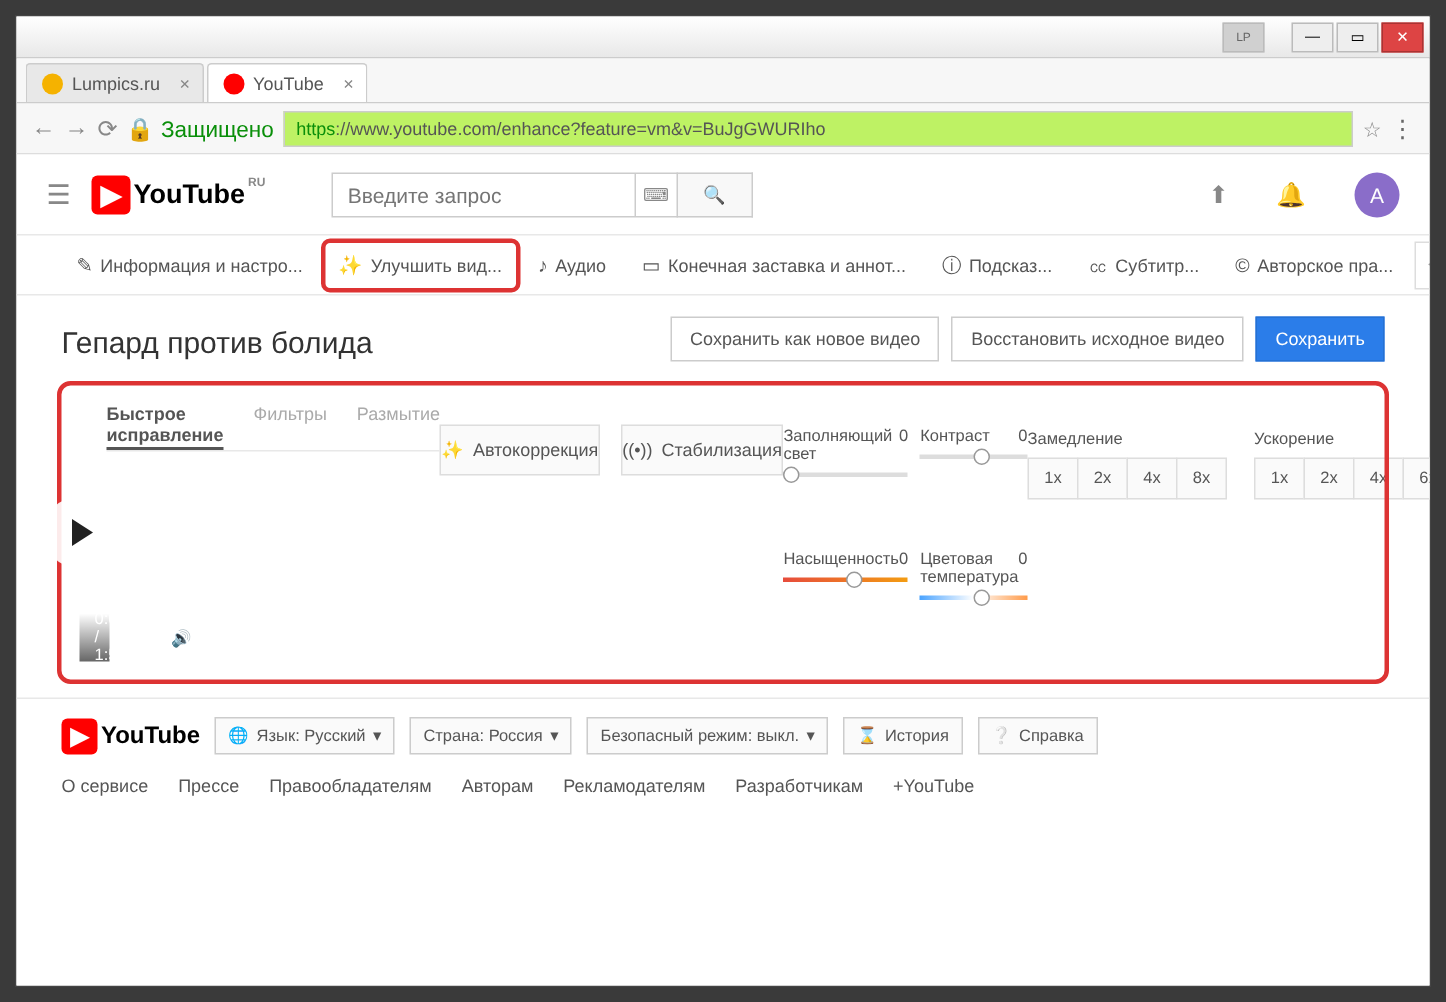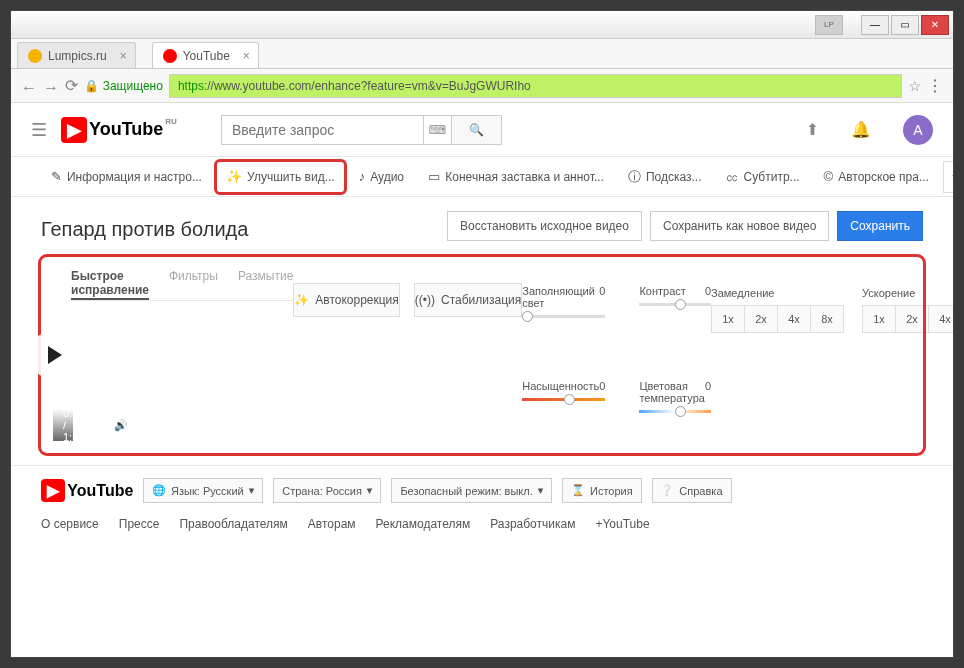--- a/index.html
+++ b/index.html
@@ -3,27 +3,27 @@
 <meta charset="utf-8">
 <style>
 *{box-sizing:border-box;margin:0;padding:0;font-family:Arial,sans-serif}
 body{background:#3a3a3a;width:964px;height:668px;overflow:hidden;font-size:12px}
 .window{background:#fff;margin:10px;border:1px solid #444;height:648px;display:flex;flex-direction:column}
 .titlebar{height:28px;background:linear-gradient(#fff,#e8e8e8);border-bottom:1px solid #ccc;display:flex;align-items:center;justify-content:flex-end;padding:0 4px}
 .wbtn{width:28px;height:20px;margin-left:2px;background:#eee;border:1px solid #bbb;display:flex;align-items:center;justify-content:center;font-size:10px;cursor:pointer}
 .wbtn.close{background:#d44;color:#fff;border-color:#a33}
 .wbtn.lp{background:#d0d0d0;font-size:8px;color:#666;margin-right:16px}
 .tabs-row{height:30px;background:#f7f7f7;border-bottom:1px solid #ccc;display:flex;align-items:flex-end;padding-left:6px}
-.btab{height:26px;padding:0 28px 0 10px;background:#fff;border:1px solid #ccc;border-bottom:none;margin-right:16px;display:flex;align-items:center;font-size:12px;color:#555;border-radius:3px 3px 0 0;position:relative}
+.btab{height:26px;padding:0 28px 0 10px;background:#fff;border:1px solid #ccc;border-bottom:none;margin-right:2px;display:flex;align-items:center;font-size:12px;color:#555;border-radius:3px 3px 0 0;position:relative}
 .btab.inactive{background:#e8e8e8}
 .btab .x{position:absolute;right:8px;color:#888;font-size:12px}
 .btab .fav{width:14px;height:14px;margin-right:6px;border-radius:50%}
 .addr{height:34px;background:#f7f7f7;border-bottom:1px solid #ddd;display:flex;align-items:center;padding:0 10px;gap:6px}
 .nav-ar{color:#888;font-size:16px;cursor:pointer}
-.lock{color:#0a8f0a;font-size:12px}
+.lock{color:#0a8f0a;font-size:15px}
 .url{flex:1;border:1px solid #ccc;background:#bef264;height:24px;padding:0 8px;font-size:12px;display:flex;align-items:center}
 .url .https{color:#0a8f0a}
 .url .rest{color:#555}
 .star{color:#888;font-size:14px}
 .menu-dot{color:#666;font-size:16px}
 .content{flex:1;overflow:hidden;background:#fff}
 .yt-header{height:54px;border-bottom:1px solid #e8e8e8;display:flex;align-items:center;padding:0 20px;gap:14px}
 .hamb{font-size:18px;color:#888;cursor:pointer}
 .ytlogo{display:flex;align-items:center;font-weight:bold;font-size:18px}
 .ytlogo .box{background:#f00;color:#fff;padding:2px 6px;border-radius:4px;margin-right:2px}
@@ -54,21 +54,21 @@
 .pctrl .bar{flex:1;height:3px;background:rgba(255,255,255,.3);margin:0 10px;position:relative}
 .pctrl .bar::before{content:"";position:absolute;left:0;width:4%;height:100%;background:#f00}
 .pctrl .bar::after{content:"";position:absolute;left:4%;top:-3px;width:9px;height:9px;border-radius:50%;background:#fff}
 .pctrl .pic{margin-left:10px;cursor:pointer}
 .controls{flex:1;display:flex;flex-direction:row}
 .ctabs{display:flex;gap:20px;border-bottom:1px solid #e8e8e8;height:32px;font-size:12px}
 .ctab{color:#aaa;cursor:pointer;padding-bottom:8px}
 .ctab.active{color:#555;border-bottom:2px solid #555;font-weight:bold}
 .bigbtns{display:flex;gap:14px;margin-top:14px}
 .bigbtn{flex:1;border:1px solid #ddd;background:#fafafa;height:34px;display:flex;align-items:center;justify-content:center;gap:6px;font-size:12px;color:#555;cursor:pointer}
-.sliders{display:grid;grid-template-columns:1fr 1fr;gap:34px;margin-top:16px}
+.sliders{display:grid;grid-template-columns:1fr 1fr;gap:8px;margin-top:16px}
 .slrow{}
 .slhead{display:flex;justify-content:space-between;font-size:11px;color:#555;margin-bottom:6px}
 .sltrack{height:3px;background:#ddd;position:relative}
 .sltrack.r{background:linear-gradient(90deg,#e74c3c,#f39c12)}
 .sltrack.b{background:linear-gradient(90deg,#4aa3ff,#fff,#ff9b4a)}
 .slthumb{position:absolute;top:-4px;width:11px;height:11px;border-radius:50%;background:#fff;border:1px solid #999;cursor:pointer}
 .speed{display:grid;grid-template-columns:1fr 1fr;gap:18px;margin-top:18px}
 .spgrp .lbl{font-size:11px;color:#555;margin-bottom:6px}
 .spbtns{display:flex}
 .spbtns button{width:34px;height:28px;border:1px solid #ddd;background:#fafafa;font-size:11px;color:#555;cursor:pointer;margin-left:-1px}
@@ -161,22 +161,22 @@
           <span class="ico">©</span>
           <span>Авторское пра...</span>
         </div>
    <div class="etab undo">
           <span class="ico">↶</span>
         </div>
   </div>
   <div class="title-row">
    <div class="vtitle">Гепард против болида</div>
    <div class="sp"></div>
+   <button class="btn">Сохранить как новое видео</button>
    <button class="btn">Восстановить исходное видео</button>
-   <button class="btn">Сохранить как новое видео</button>
    <button class="btn primary">Сохранить</button>
   </div>
   <div class="main-panel">
    <div class="player">
     <div class="playbtn"></div>
     <div class="pctrl">
      <span>0:01 / 1:59</span>
      <div class="bar"></div>
      <span class="pic">🔊</span>
      <span class="pic">⛶</span>

